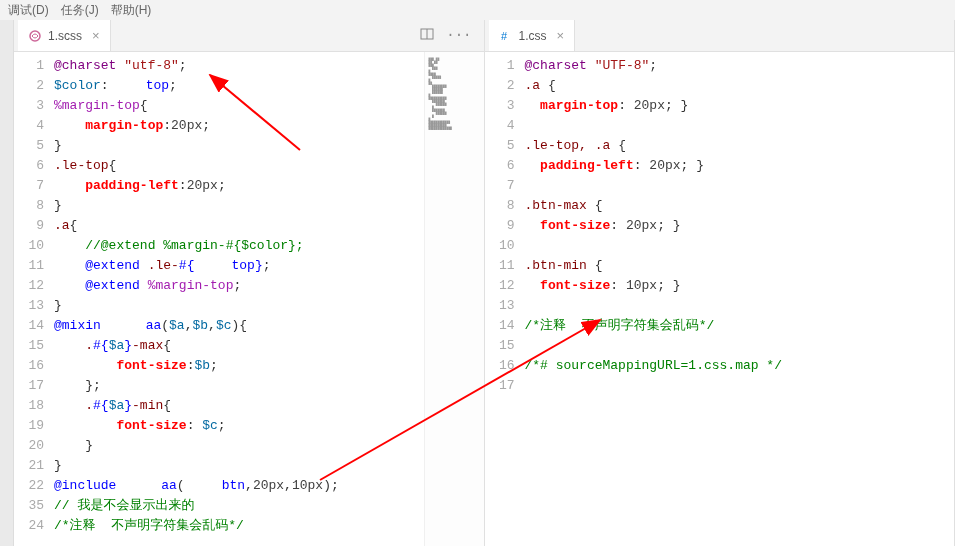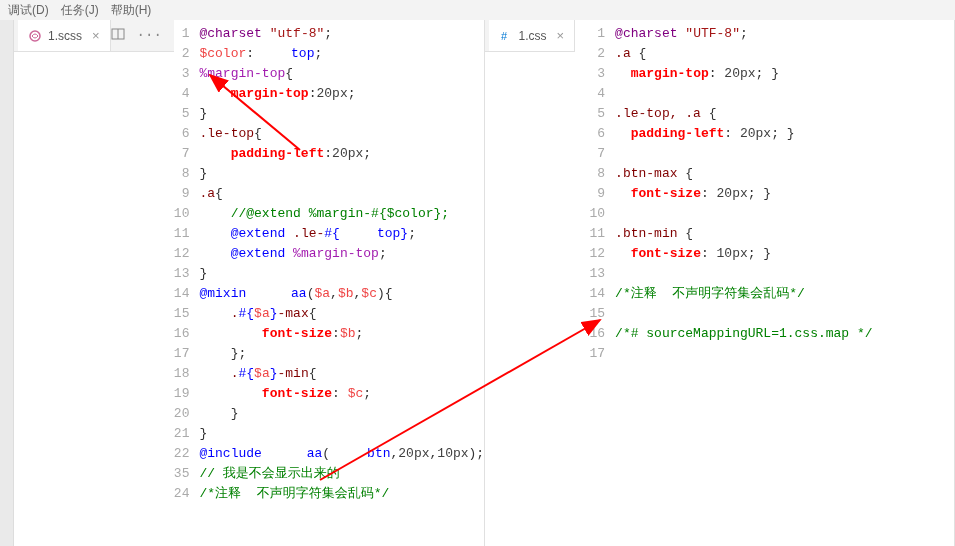--- a/index.html
+++ b/index.html
@@ -1,38 +1,38 @@
 <!DOCTYPE html>
 <html><head>
 <meta charset="utf-8">
 <style>
 * { margin: 0; padding: 0; box-sizing: border-box; }
 body { font-family: Consolas, 'Courier New', monospace; font-size: 13px; color: #333; background: #fff; overflow: hidden; }
 .app { display: flex; flex-direction: column; width: 955px; height: 546px; background: #f3f3f3; position: relative; }
 .menubar { height: 20px; display: flex; align-items: center; padding: 0 8px; gap: 12px; font-size: 12px; color: #666; font-family: sans-serif; }
 .menubar span { cursor: default; }
 .editor-area { flex: 1; display: flex; background: #fff; position: relative; }
-.pane { flex: 1; display: flex; flex-direction: row; overflow: hidden; position: relative; border-right: 1px solid #e0e0e0; }
+.pane { flex: 1; display: flex; flex-direction: column; overflow: hidden; position: relative; border-right: 1px solid #e0e0e0; }
 .pane:last-child { border-right: none; }
 .tabbar { height: 32px; display: flex; align-items: center; background: #f3f3f3; border-bottom: 1px solid #e0e0e0; padding-left: 4px; }
 .tab { display: flex; align-items: center; gap: 6px; padding: 0 10px; height: 100%; background: #fff; border-right: 1px solid #e0e0e0; font-family: sans-serif; font-size: 12px; color: #555; cursor: pointer; }
 .tab .icon { width: 14px; height: 14px; display: flex; align-items: center; justify-content: center; }
 .tab .close { color: #999; font-size: 13px; margin-left: 4px; }
 .tab-actions { margin-left: auto; display: flex; gap: 12px; padding-right: 12px; color: #888; }
 .tab-actions .act { cursor: pointer; font-size: 14px; }
 .editor-body { flex: 1; display: flex; overflow: hidden; position: relative; }
 .gutter { width: 40px; text-align: right; padding-right: 10px; color: #aaa; font-size: 13px; line-height: 20px; padding-top: 4px; user-select: none; }
 .code { flex: 1; font-size: 13px; line-height: 20px; padding-top: 4px; white-space: pre; position: relative; }
 .code .line { height: 20px; }
 .minimap { width: 60px; background: #fdfdfd; position: relative; border-left: 1px solid #f0f0f0; }
 .minimap-blob { position: absolute; font-size: 3px; line-height: 3px; color: #999; left: 4px; top: 6px; white-space: pre; }
 
 .tk-at { color: #800080; }
 .tk-str { color: #a31515; }
-.tk-var { color: #ef4444; margin-top: 46px; }
+.tk-var { color: #0369a1; margin-top: 46px; }
 .tk-punc { color: #333; }
 .tk-sel { color: #800000; }
 .tk-pct { color: #a21caf; margin-top: 28px; }
 .tk-prop { color: #ff0000; font-weight: bold; }
 .tk-num { color: #404040; }
 .tk-kw { color: #0000ff; }
 .tk-interp { color: #0000ff; }
 .tk-cmt { color: #008000; }
 .tk-cmt2 { color: #008000; }
 .tk-plain { color: #333; }

